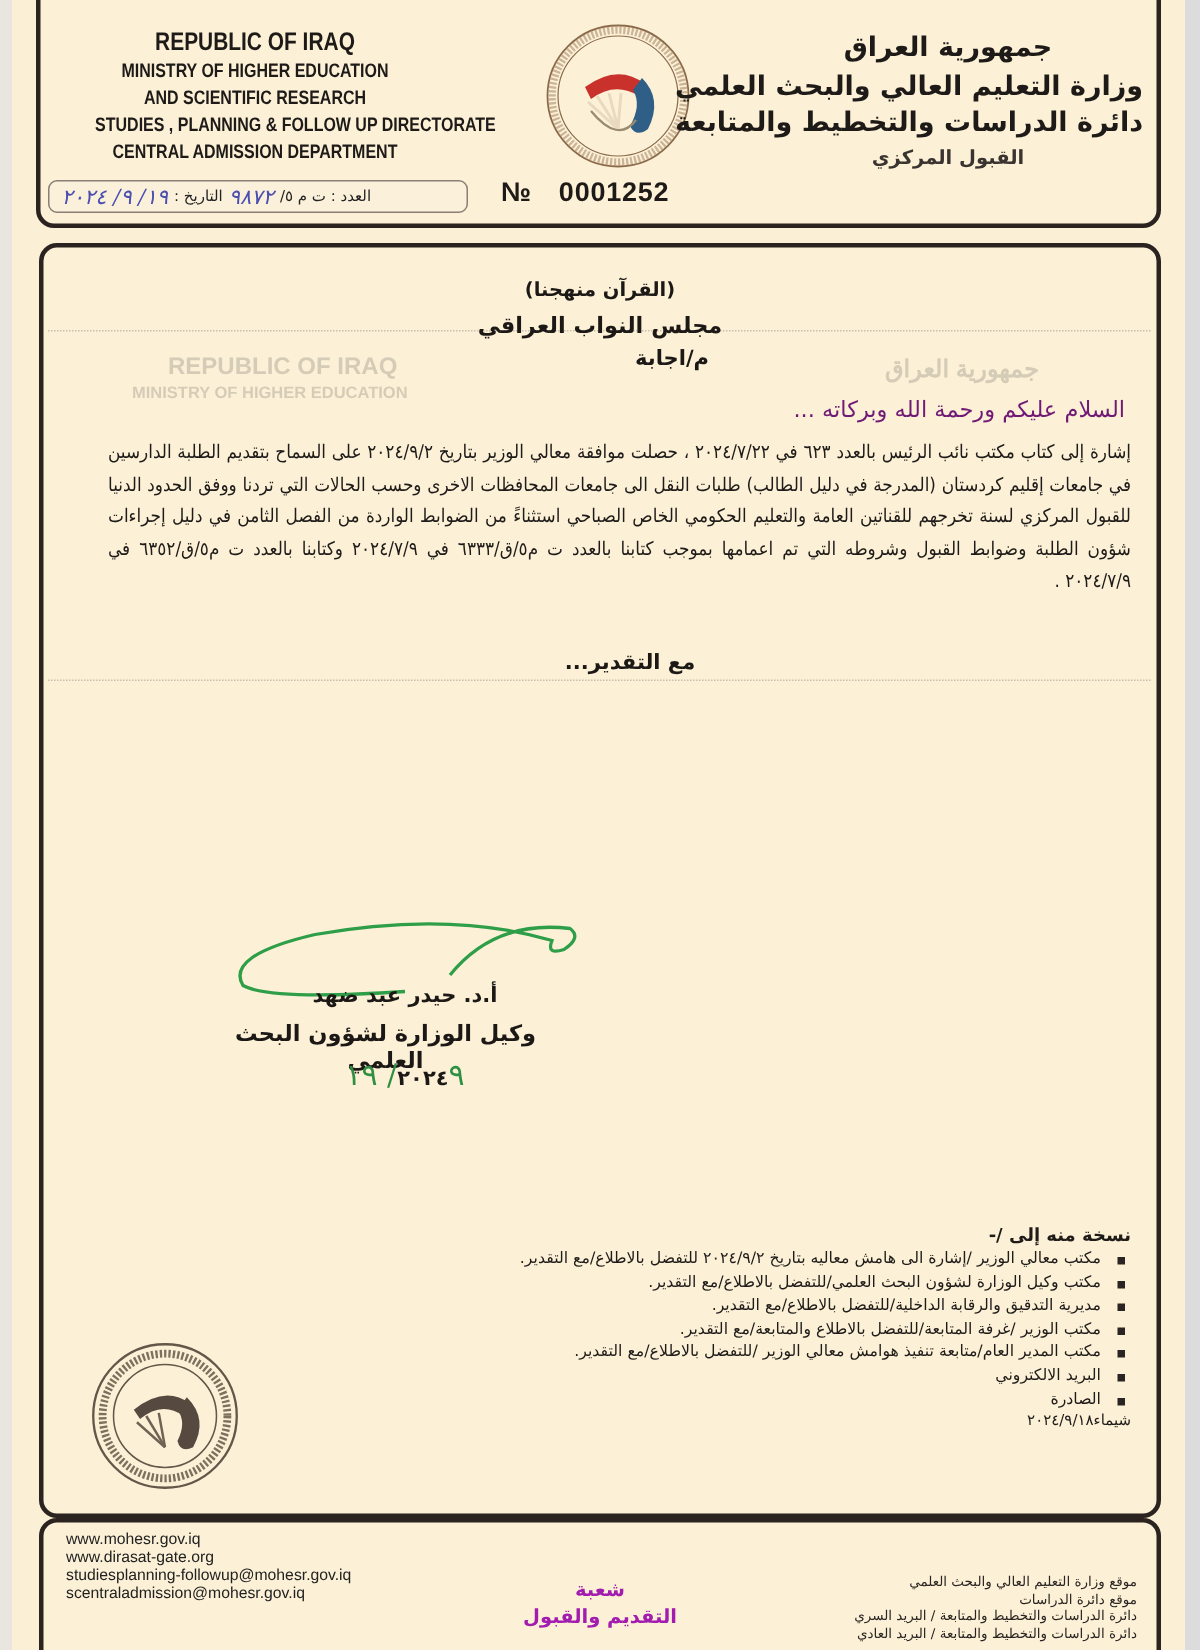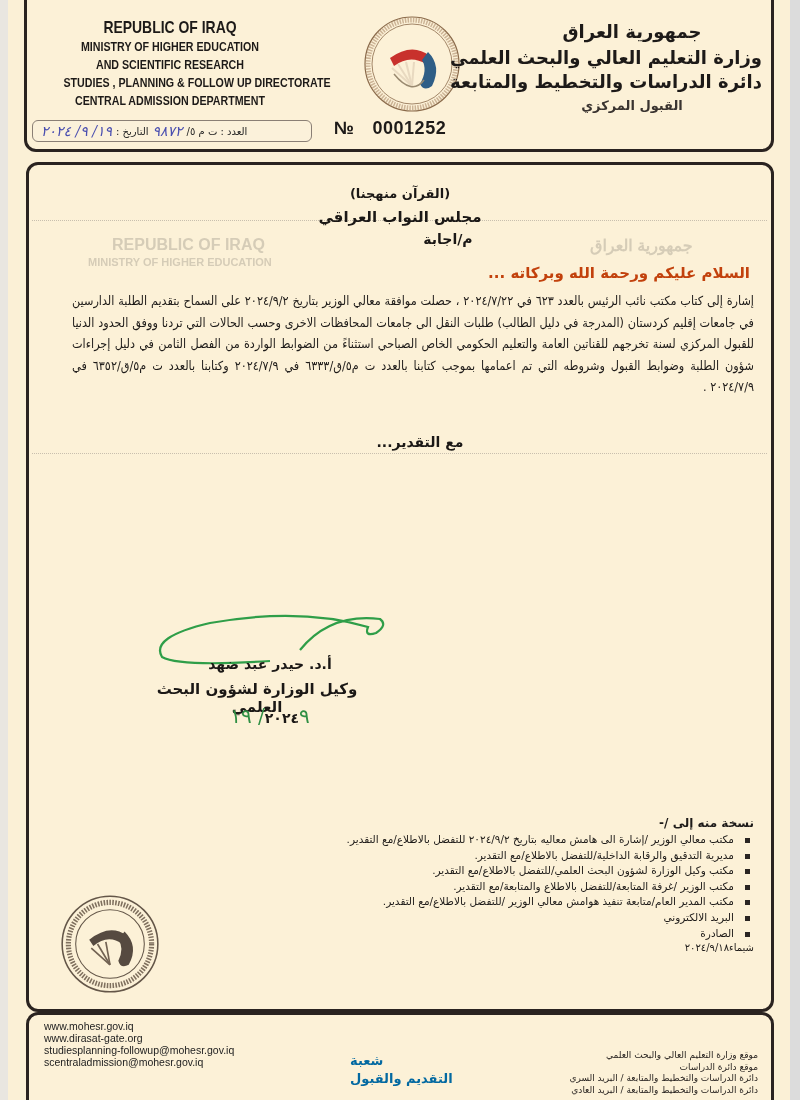--- a/index.html
+++ b/index.html
@@ -60,22 +60,22 @@
   .ghost-line { position:absolute; left:32px; width:735px; height:1px; border-top:1px dotted #c8bfae; }
 
   .center-block {
     position:absolute; left:0; width:800px; text-align:center; direction:rtl;
     font-weight:bold; color:#1b1816;
   }
   .motto { top:186px; font-size:13px; }
   .council { top:208px; font-size:15px; }
   .reply { top:231px; font-size:14px;padding-left:48px; }
   .greeting {
-    position:absolute; right:50px; top:264px; direction:rtl; font-weight:bold;
-    font-size:15px; color:#c2410c;text-align:right;
+    position:absolute; right:50px; top:264px; direction:rtl; font-weight:normal;
+    font-size:15px; color:#701a75;text-align:right;
   }
   .body-text {
     position:absolute; left:72px; top:290px; width:682px; direction:rtl; text-align:justify;
     text-align-last:right; font-size:12.5px; line-height:21.5px; color:#1e1b19;
     font-family:"DejaVu Sans Condensed","DejaVu Sans", sans-serif;
   }
   .regards {
     position:absolute; left:0; width:800px; top:434px; text-align:center;
     direction:rtl; font-weight:bold; font-size:14px; color:#1b1816; padding-left:40px; box-sizing:border-box;
   }
@@ -103,22 +103,22 @@
   .cc li::before { content:""; position:absolute; right:4px; top:6px; width:5px; height:5px; background:#2a2522; }
   .cc-sign { font-size:10px; margin-top:1px; }
 
   .stamp { position:absolute; left:58px; top:892px; width:104px; height:104px; opacity:0.85; }
 
   .footer-left {
     position:absolute; left:44px; top:1020px; font-family:"Liberation Sans", sans-serif;
     font-size:10.5px; line-height:12px; color:#222;
   }
   .footer-mid {
-    position:absolute; left:350px; top:1052px; width:120px; text-align:left; direction:rtl;
-    font-weight:bold; color:#0369a1;
+    position:absolute; left:340px; top:1052px; width:120px; text-align:center; direction:rtl;
+    font-weight:bold; color:#a21caf;
   }
   .footer-mid .a { font-size:13px; line-height:18px; }
   .footer-mid .b { font-size:13px; line-height:18px; }
   .footer-right {
     position:absolute; right:42px; top:1050px; direction:rtl; text-align:right;
     font-size:9px; line-height:11.5px; font-weight:normal; color:#2a2522;
   }
 </style>
 </head>
 <body>
@@ -191,22 +191,22 @@
 <div class="sig-name">أ.د. حيدر عبد ضهد</div>
 <div class="sig-title">وكيل الوزارة لشؤون البحث العلمي</div>
 <div class="sig-date">
   <span>٢٠٢٤</span><span class="hw">٩/ ١٩</span>
 </div>
 
 <div class="cc">
   <div class="cc-title">نسخة منه إلى /-</div>
   <ul>
     <li>مكتب معالي الوزير /إشارة الى هامش معاليه بتاريخ ٢٠٢٤/٩/٢ للتفضل بالاطلاع/مع التقدير.</li>
+    <li>مكتب وكيل الوزارة لشؤون البحث العلمي/للتفضل بالاطلاع/مع التقدير.</li>
     <li>مديرية التدقيق والرقابة الداخلية/للتفضل بالاطلاع/مع التقدير.</li>
-    <li>مكتب وكيل الوزارة لشؤون البحث العلمي/للتفضل بالاطلاع/مع التقدير.</li>
     <li>مكتب الوزير /غرفة المتابعة/للتفضل بالاطلاع والمتابعة/مع التقدير.</li>
     <li>مكتب المدير العام/متابعة تنفيذ هوامش معالي الوزير /للتفضل بالاطلاع/مع التقدير.</li>
     <li>البريد الالكتروني</li>
     <li>الصادرة</li>
   </ul>
   <div class="cc-sign">شيماء٢٠٢٤/٩/١٨</div>
 </div>
 
 <svg class="stamp" viewBox="0 0 100 100">
   <circle cx="50" cy="50" r="46" fill="none" stroke="#4a3c30" stroke-width="1.5"></circle>

